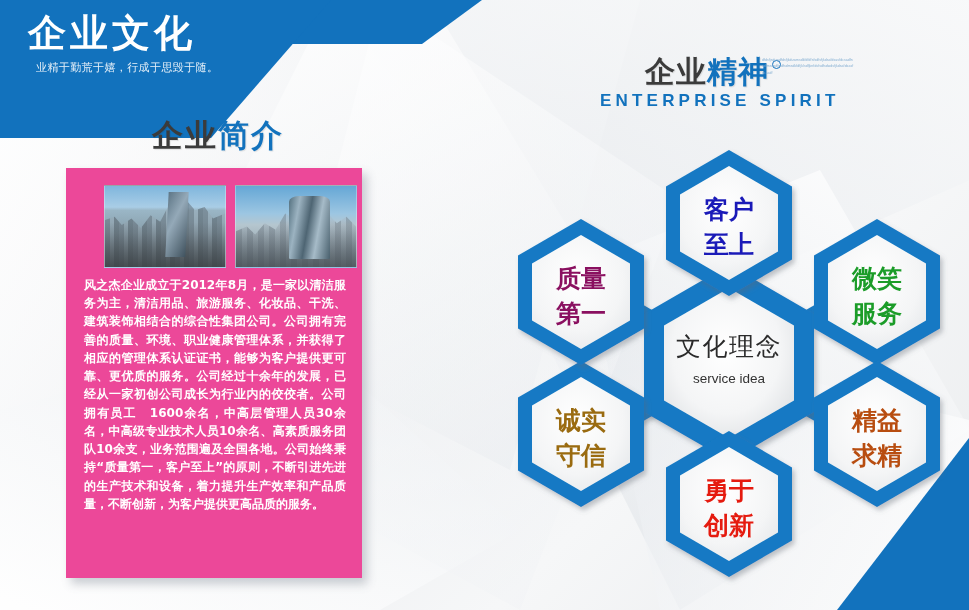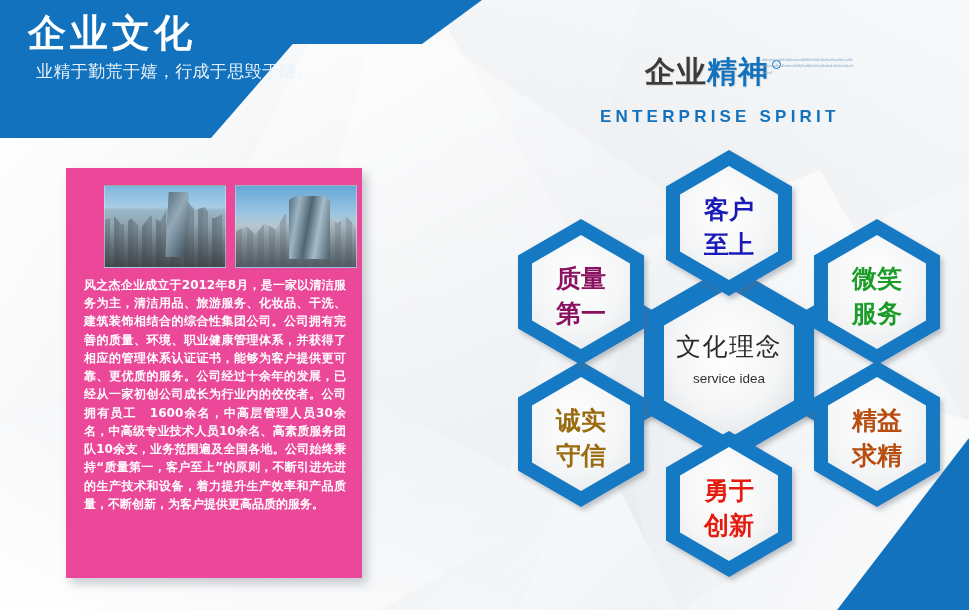--- a/index.html
+++ b/index.html
@@ -98,21 +98,21 @@
     font-family: "Liberation Serif", serif;
     font-size: 19px;
     color: #ffffff;
     letter-spacing: 1.6px;
     margin-top: 2px;
     margin-left: 10px;
     white-space: nowrap;
   }
   .banner-sub {
     font-family: "DejaVu Sans", sans-serif;
-    font-size: 17px;
+    font-size: 11px;
     color: #e8f1f9;
     letter-spacing: 0.4px;
     margin-top: 5px;
     margin-left: 8px;
     white-space: nowrap;
   }
 
   
   .left-heading {
     position: absolute;
@@ -230,21 +230,21 @@
     border-radius: 50%;
     margin-left: 3px;
     vertical-align: 13px;
   }
   .rh-en {
     font-family: "Liberation Sans", sans-serif;
     font-size: 17px;
     font-weight: 700;
     color: #1272bd;
     letter-spacing: 4.2px;
-    margin-top: 19px;
+    margin-top: 3px;
     margin-left: 3px;
     white-space: nowrap;
   }
   .rh-deco {
     position: absolute;
     left: 165px; top: 2px;
     width: 92px;
     font-family: "Liberation Sans", sans-serif;
     font-size: 3.4px;
     line-height: 1.9;
@@ -289,20 +289,23 @@
 
   <div class="corner-br"></div>
 
   <div class="banner-strip"></div>
   <div class="banner"></div>
   <div class="banner-inner">
     <div class="banner-cn">企业文化</div>
     <div class="banner-sub">业精于勤荒于嬉，行成于思毁于随。</div>
   </div>
 
+  <div class="left-heading">
+    <span class="lh-dark">企业</span><span class="lh-blue">简介</span>
+  </div>
 
   <div class="intro-card">
     <div class="photo-row">
       <div class="photo photo-a"></div>
       <div class="photo photo-b"></div>
     </div>
     <div class="intro-text">风之杰企业成立于2012年8月，是一家以清洁服务为主，清洁用品、旅游服务、化妆品、干洗、建筑装饰相结合的综合性集团公司。公司拥有完善的质量、环境、职业健康管理体系，并获得了相应的管理体系认证证书，能够为客户提供更可靠、更优质的服务。公司经过十余年的发展，已经从一家初创公司成长为行业内的佼佼者。公司拥有员工　1600余名，中高层管理人员30余名，中高级专业技术人员10余名、高素质服务团队10余支，业务范围遍及全国各地。公司始终秉持“质量第一，客户至上”的原则，不断引进先进的生产技术和设备，着力提升生产效率和产品质量，不断创新，为客户提供更高品质的服务。</div>
   </div>
 
   <div class="right-heading">

